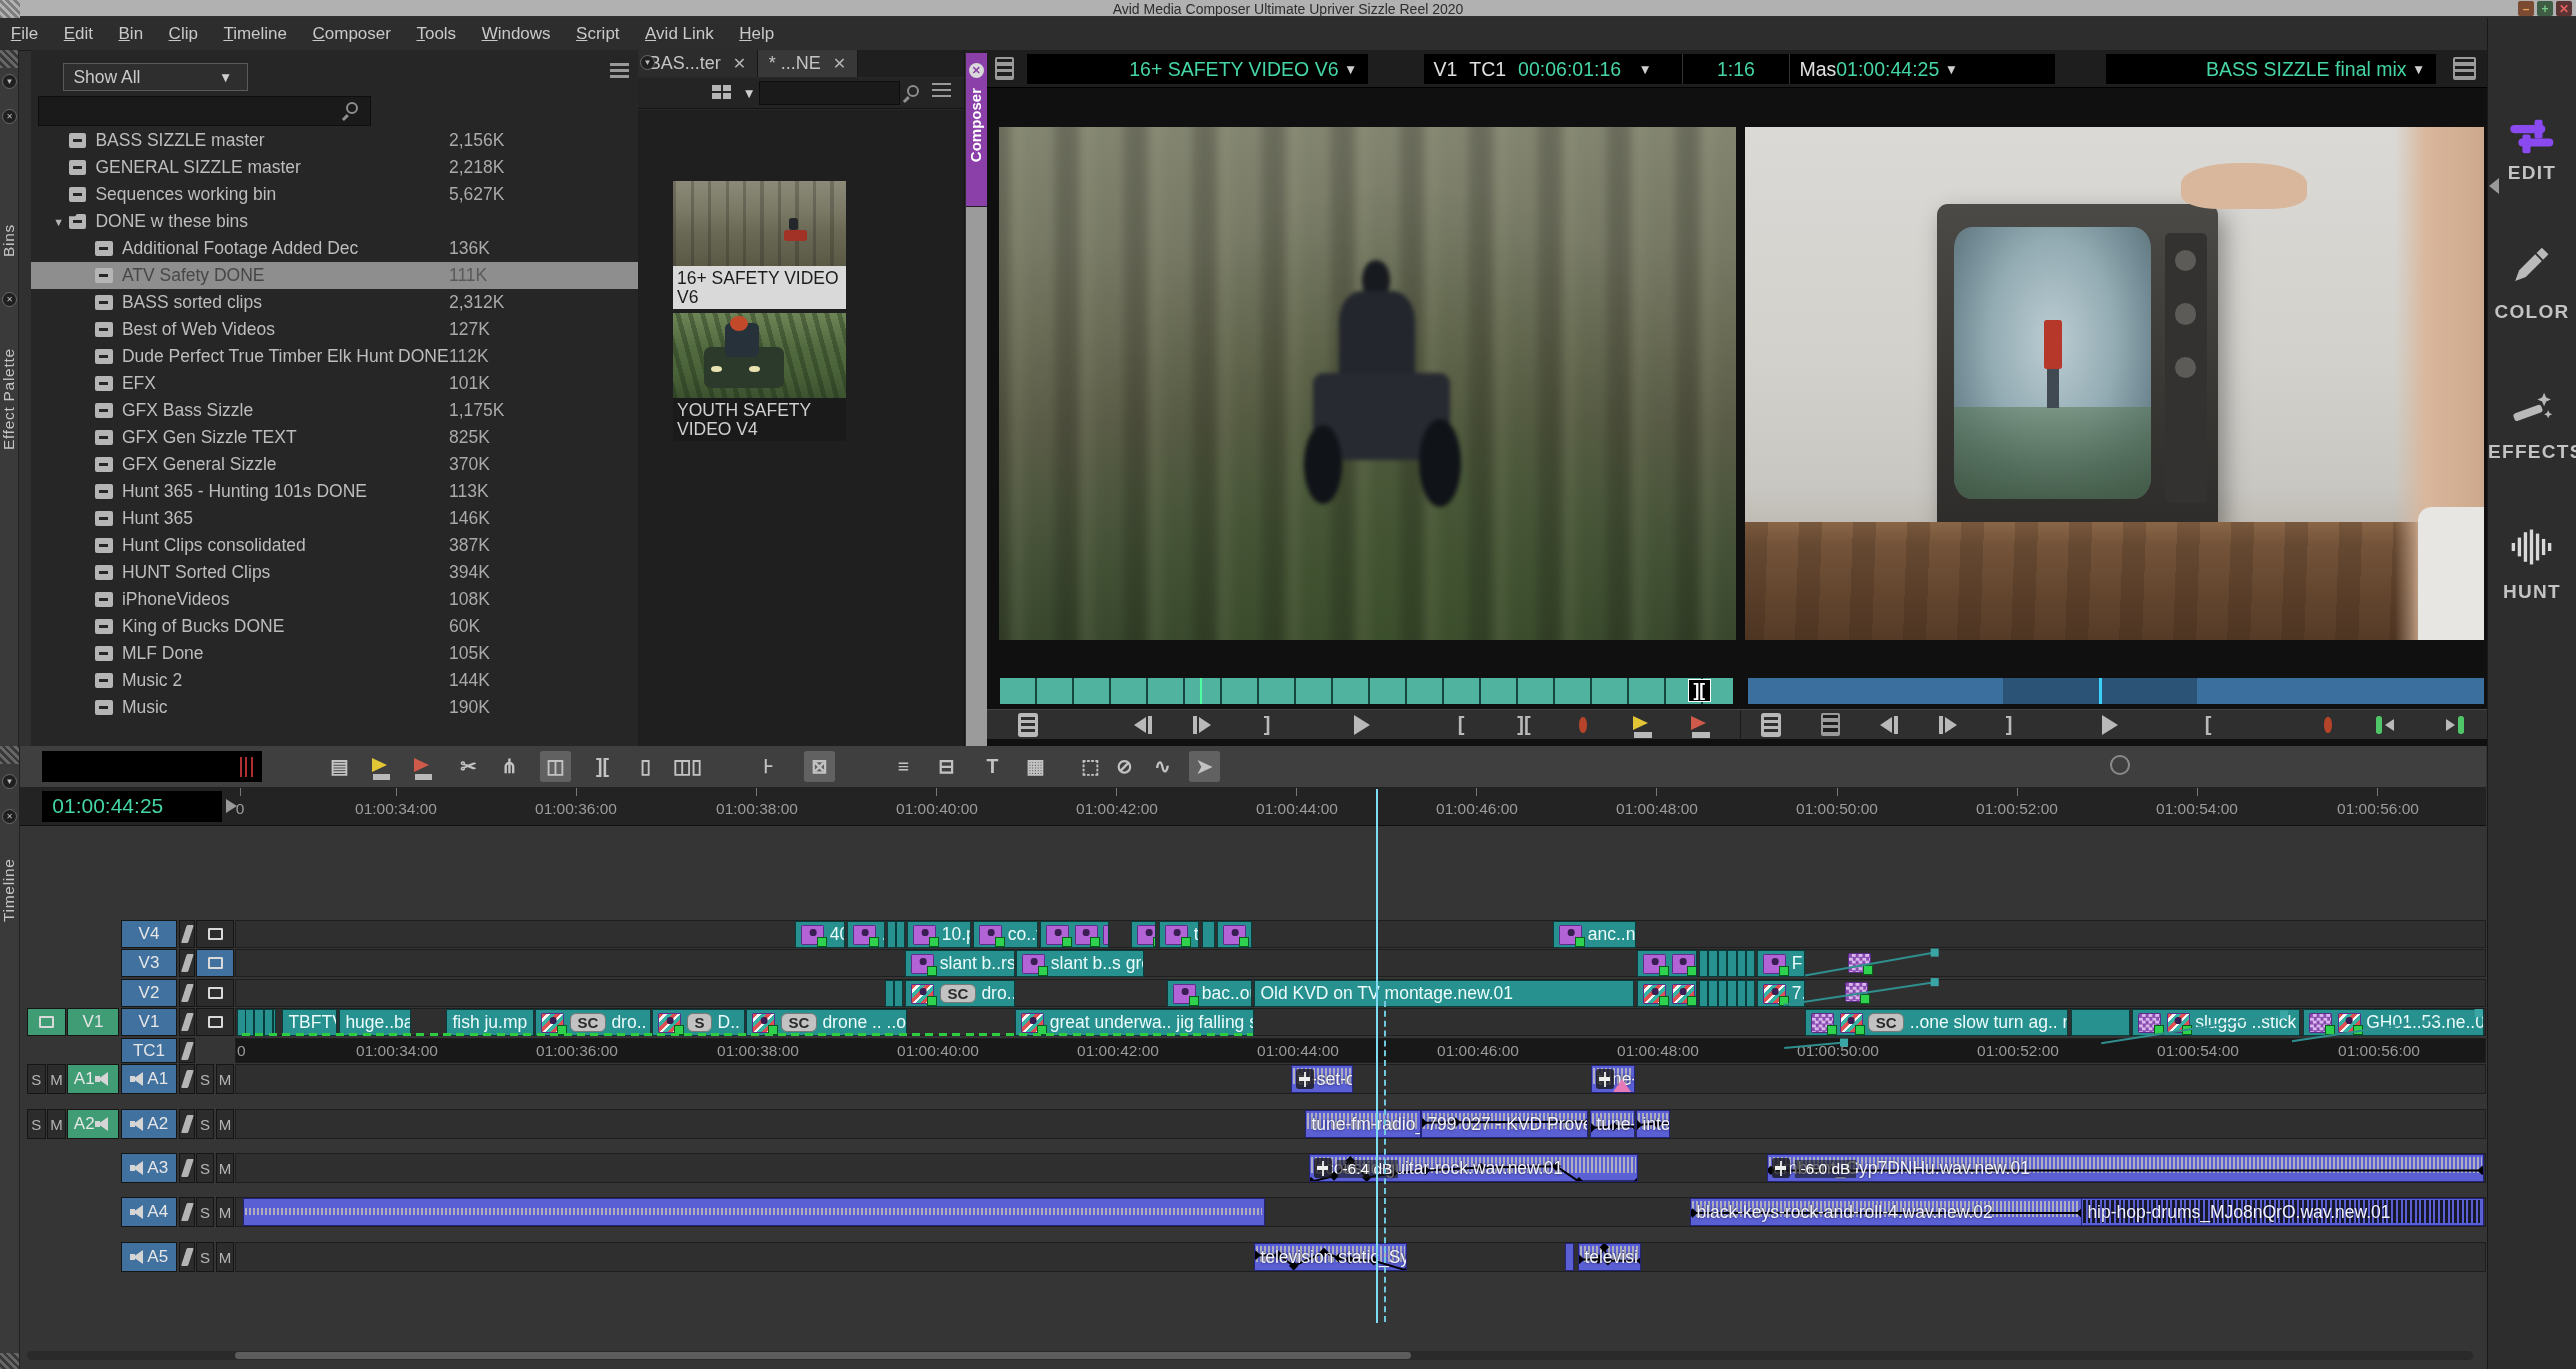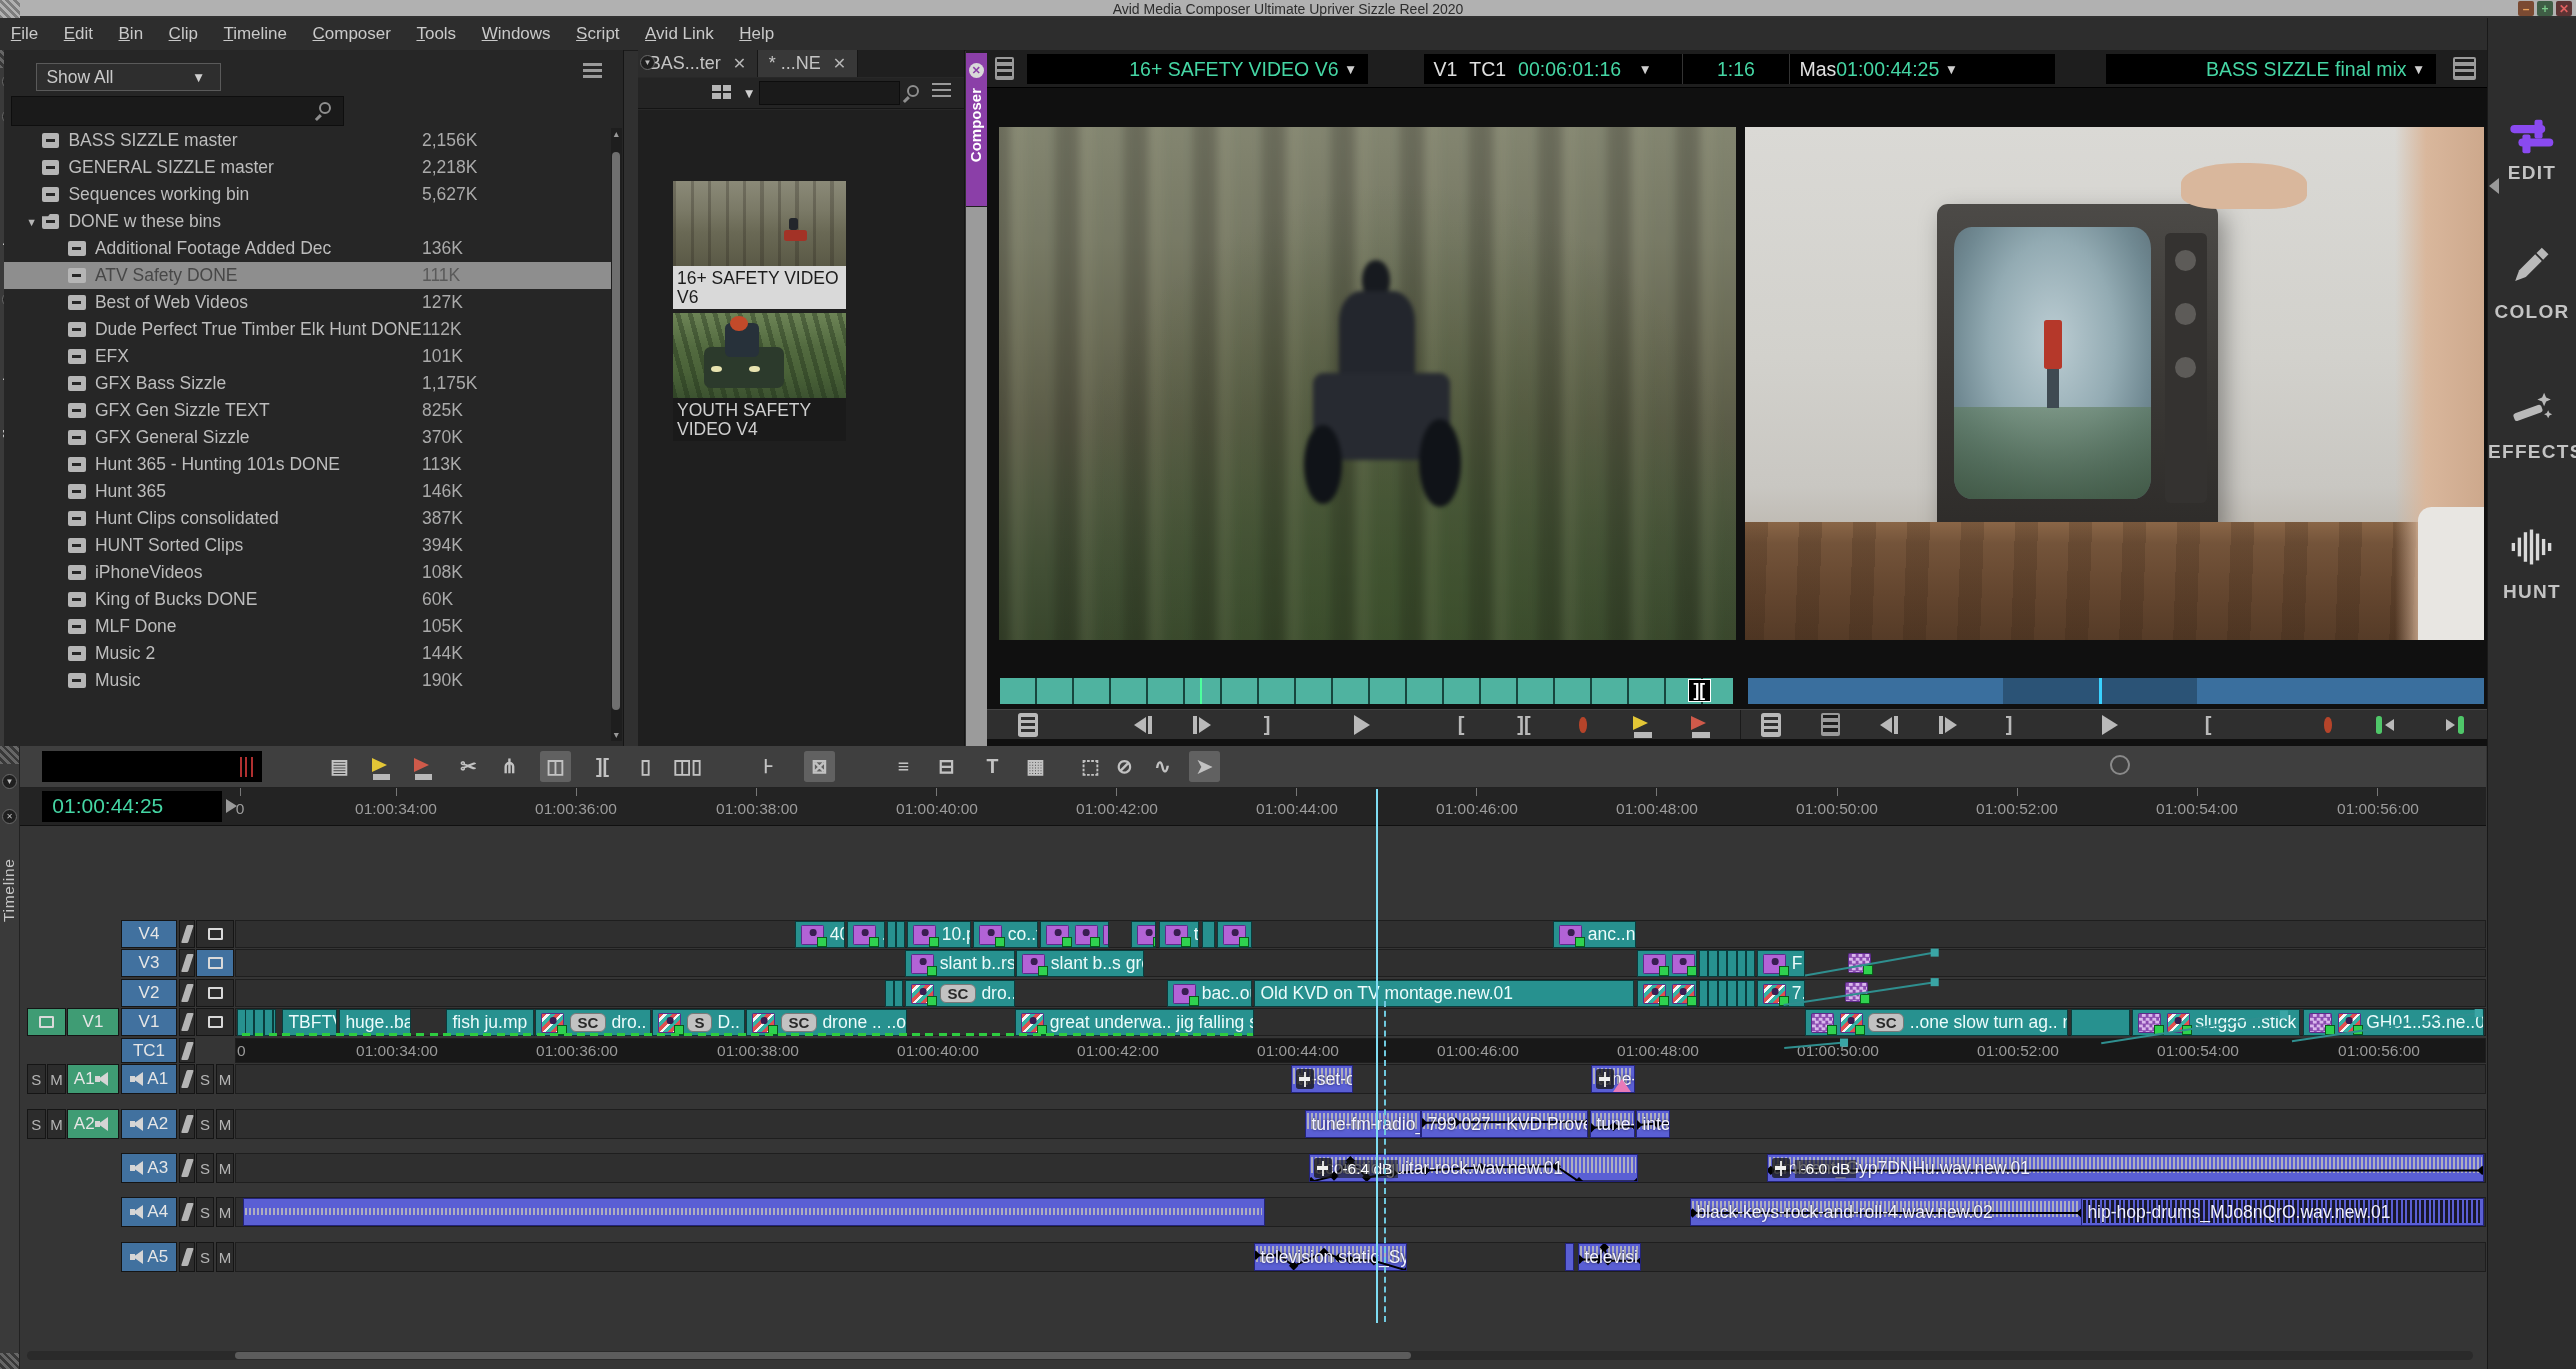--- a/index.html
+++ b/index.html
@@ -26,21 +26,21 @@
   
   .rail{position:absolute;background:#3a3a3a;border-right:0.7px solid #222}
   .rail .hatch{position:absolute;left:0;width:100%;height:17.5px;
      background:repeating-linear-gradient(45deg,#666 0 2.7px,#383838 2.7px 5.4px)}
   .railbtn{position:absolute;left:2px;width:15px;height:15px;border-radius:50%;background:#1f1f1f;
      border:0.7px solid #6a6a6a;color:#bbb;font-size:8px;display:flex;align-items:center;justify-content:center}
   .vtext{position:absolute;left:0;width:100%;writing-mode:vertical-rl;transform:rotate(180deg);
      font-size:15.5px;color:#c5c5c5;letter-spacing:0.7px;text-align:center}
 
   
-  .bins{position:absolute;left:4px;top:50px;width:620px;height:696px;background:#262626;border-right:0.7px solid #151515}
+  .bins{position:absolute;left:31px;top:50px;width:620px;height:696px;background:#262626;border-right:0.7px solid #151515}
   .filter-btn{position:absolute;left:32px;top:13.4px;width:185px;height:28px;border:1.3px solid #5a5a5a;background:#2e2e2e;
      display:flex;align-items:center;justify-content:space-between;padding:0 9.4px;font-size:17.5px;color:#c9c9c9}
   .ham{width:19px;height:2.7px;background:#9a9a9a;position:relative}
   .ham::before,.ham::after{content:"";position:absolute;left:0;width:19px;height:2.7px;background:#9a9a9a}
   .ham::before{top:-6px}.ham::after{top:6px}
   .search-row{position:absolute;left:6.7px;top:46px;width:333px;height:30px;background:#1a1a1a;border:0.7px solid #0e0e0e}
   .mag{width:12px;height:12px;border:2px solid #8e8e8e;border-radius:50%;position:relative}
   .mag::after{content:"";position:absolute;width:2.7px;height:6.7px;background:#8e8e8e;left:-4px;top:9.4px;transform:rotate(45deg)}
   .bin-list{position:absolute;left:0;top:77px;width:608px;height:618px;overflow:hidden}
   .bin-row{position:relative;height:27px;display:flex;align-items:center;font-size:17.5px;color:#bdbdbd}
@@ -330,20 +330,26 @@
         </div>
         <div class="bin-row sel">
           <div class="tw" style="margin-left: 44px;"></div>
           <div class="bico"></div>
           <div class="nm">ATV Safety DONE</div>
           <div class="sz">111K</div>
         </div>
         <div class="bin-row">
           <div class="tw" style="margin-left: 44px;"></div>
           <div class="bico"></div>
+          <div class="nm">BASS sorted clips</div>
+          <div class="sz">2,312K</div>
+        </div>
+        <div class="bin-row">
+          <div class="tw" style="margin-left: 44px;"></div>
+          <div class="bico"></div>
           <div class="nm">Best of Web Videos</div>
           <div class="sz">127K</div>
         </div>
         <div class="bin-row">
           <div class="tw" style="margin-left: 44px;"></div>
           <div class="bico"></div>
           <div class="nm">Dude Perfect True Timber Elk Hunt DONE</div>
           <div class="sz">112K</div>
         </div>
         <div class="bin-row">

